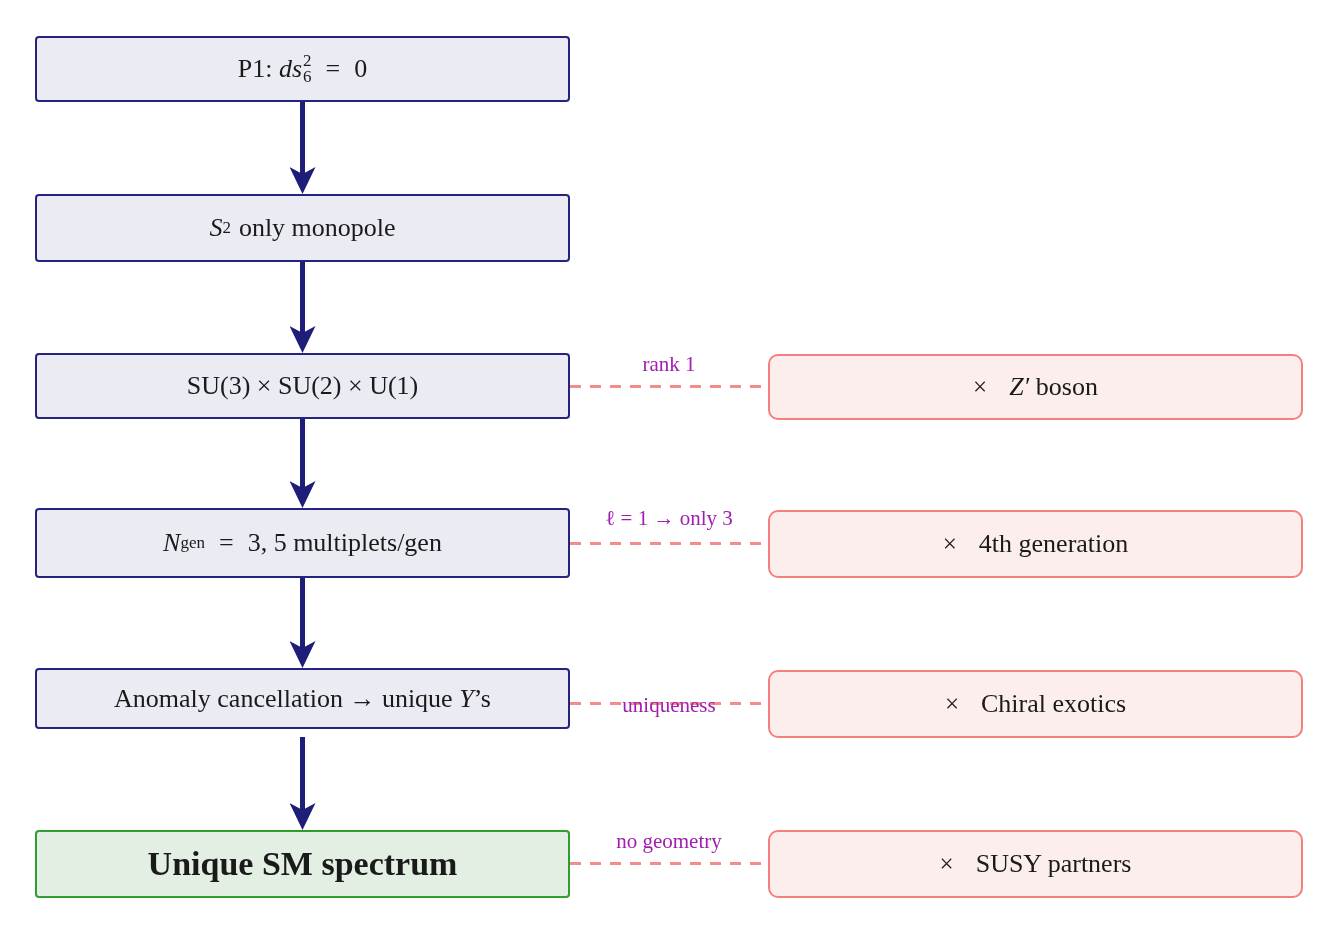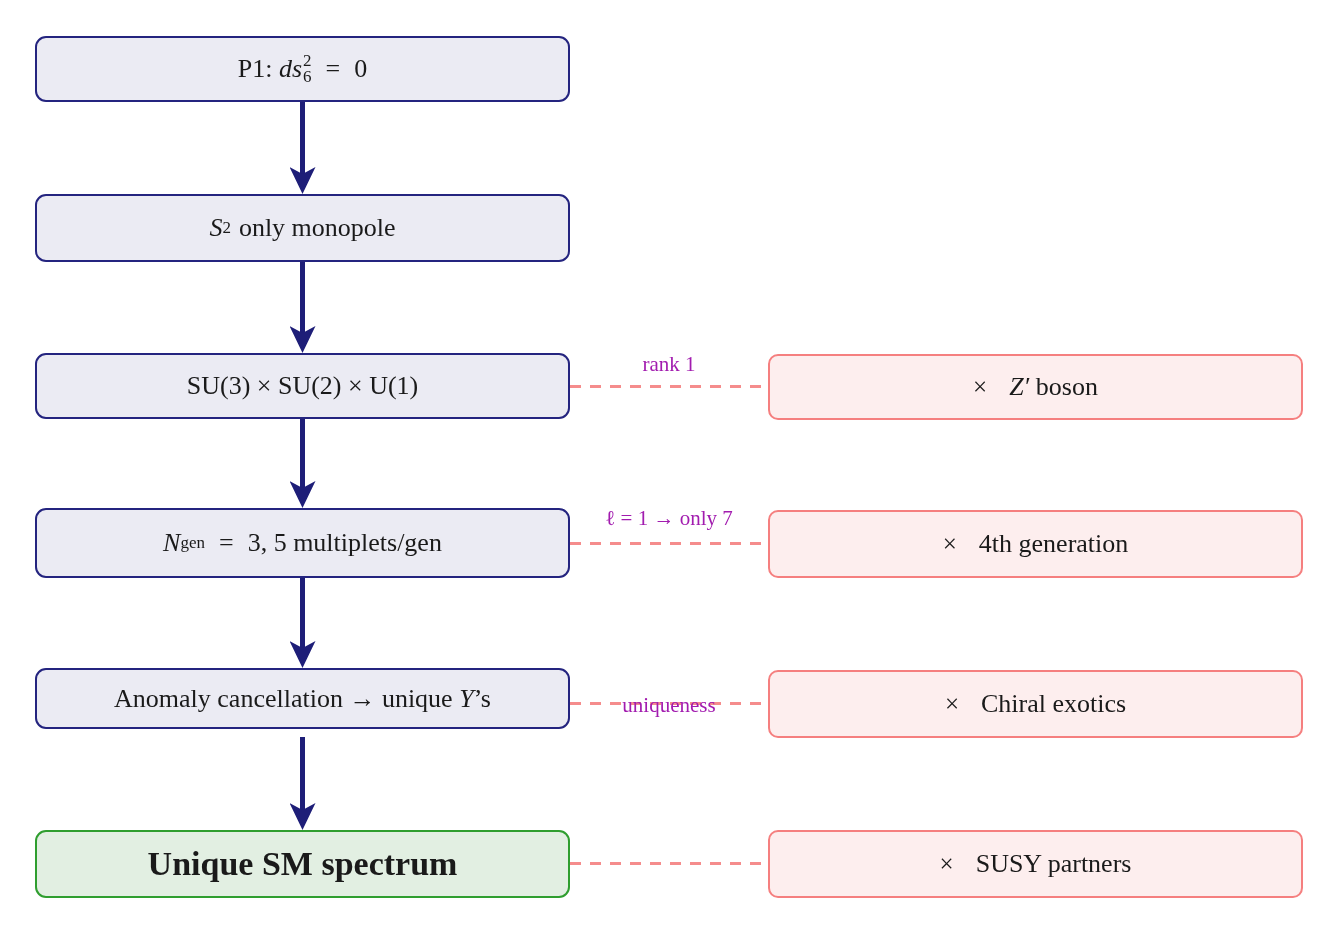--- a/index.html
+++ b/index.html
@@ -14,21 +14,21 @@
   }
 
   
   .node {
     position: absolute;
     left: 35px;
     width: 535px;
     box-sizing: border-box;
     border: 2px solid #24247f;
     background: #ebebf3;
-    border-radius: 11px;
+    border-radius: 4px;
     display: flex;
     align-items: center;
     justify-content: center;
     font-size: 26px;
     white-space: nowrap;
   }
   .node.green {
     border-color: #2f9e2f;
     background: #e2efe2;
     font-weight: bold;
@@ -194,22 +194,23 @@
       <div class="shaft"></div>
       <div class="head"></div>
     </div>
 
   <div class="dash" id="dash-1"></div>
   <div class="dash" id="dash-2"></div>
   <div class="dash" id="dash-3"></div>
   <div class="dash" id="dash-4"></div>
 
   <div class="dashlabel" id="dlabel-1">rank 1</div>
-  <div class="dashlabel" id="dlabel-2">ℓ = 1 → only 7</div>
+  <div class="dashlabel" id="dlabel-2">ℓ = 1 → only 3</div>
   <div class="dashlabel" id="dlabel-3">uniqueness</div>
+  <div class="dashlabel" id="dlabel-4">no geometry</div>
 
   <div class="xbox" id="xbox-1">
     <span class="cross">×</span>
     <span class="mvar">Z′</span>&nbsp;<span>boson</span>
   </div>
 
   <div class="xbox" id="xbox-2">
     <span class="cross">×</span>
     <span>4th generation</span>
   </div>

